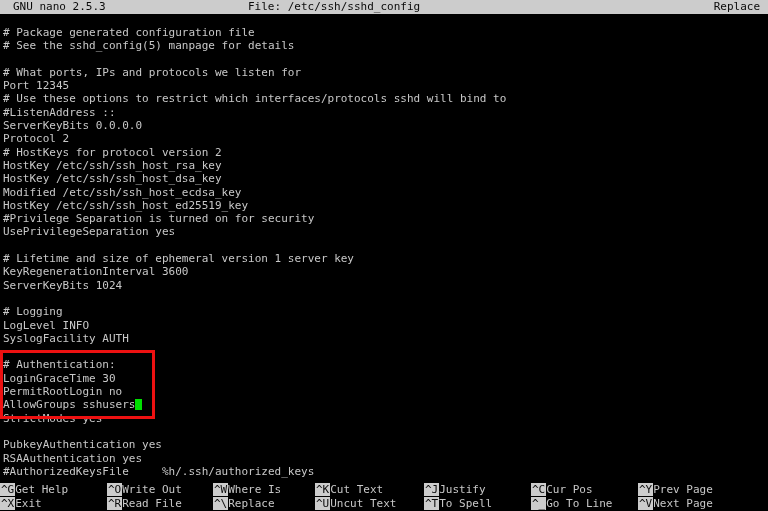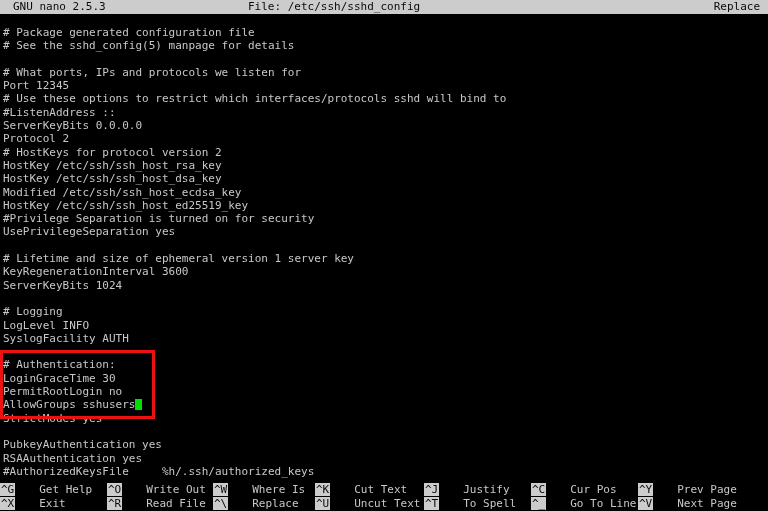--- a/index.html
+++ b/index.html
@@ -104,21 +104,20 @@
     top: 0;
     white-space: pre;
   }
   .key {
     background: #cccccc;
     color: #0a0a0a;
     padding: 0 1px;
   }
   .desc {
     color: #c8c8c8;
-    margin-left: 24px;
   }
 </style>
 </head>
 <body>
 
 <div id="screen">
 
   <div id="titlebar">
     <span class="tb-cell" id="tb-app">GNU nano 2.5.3</span>
     <span class="tb-cell" id="tb-file">File: /etc/ssh/sshd_config</span>

